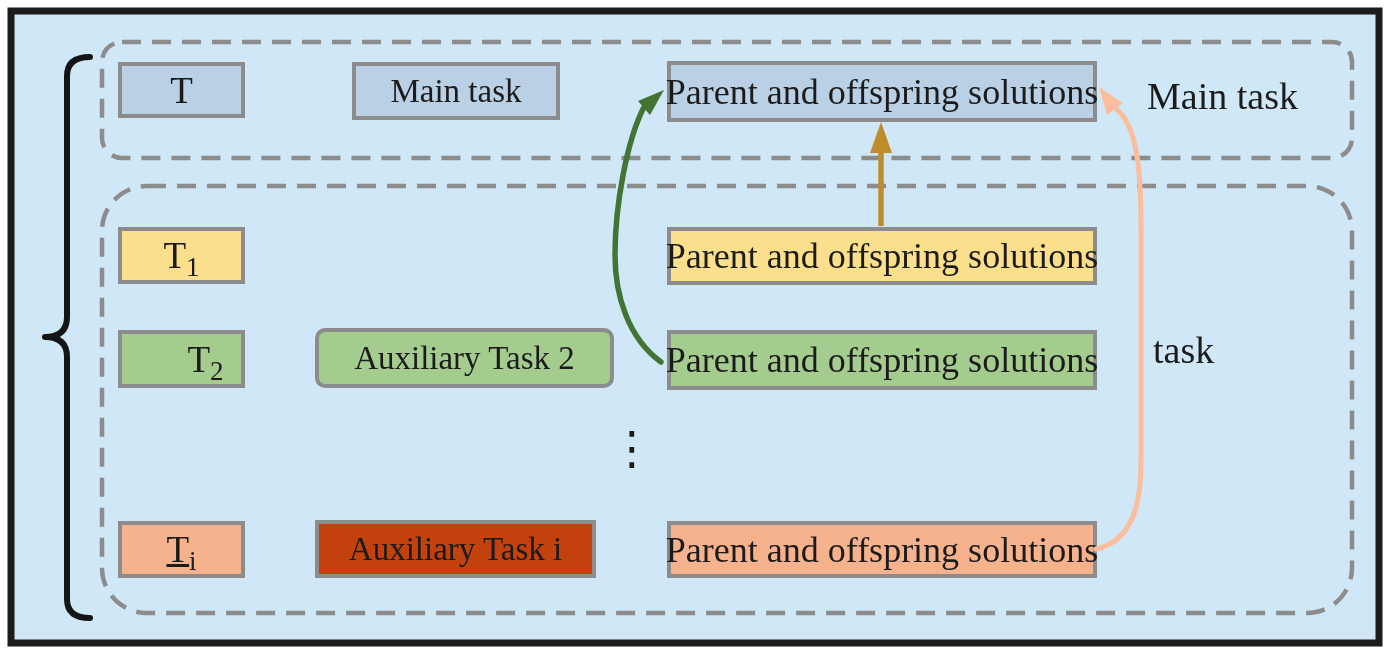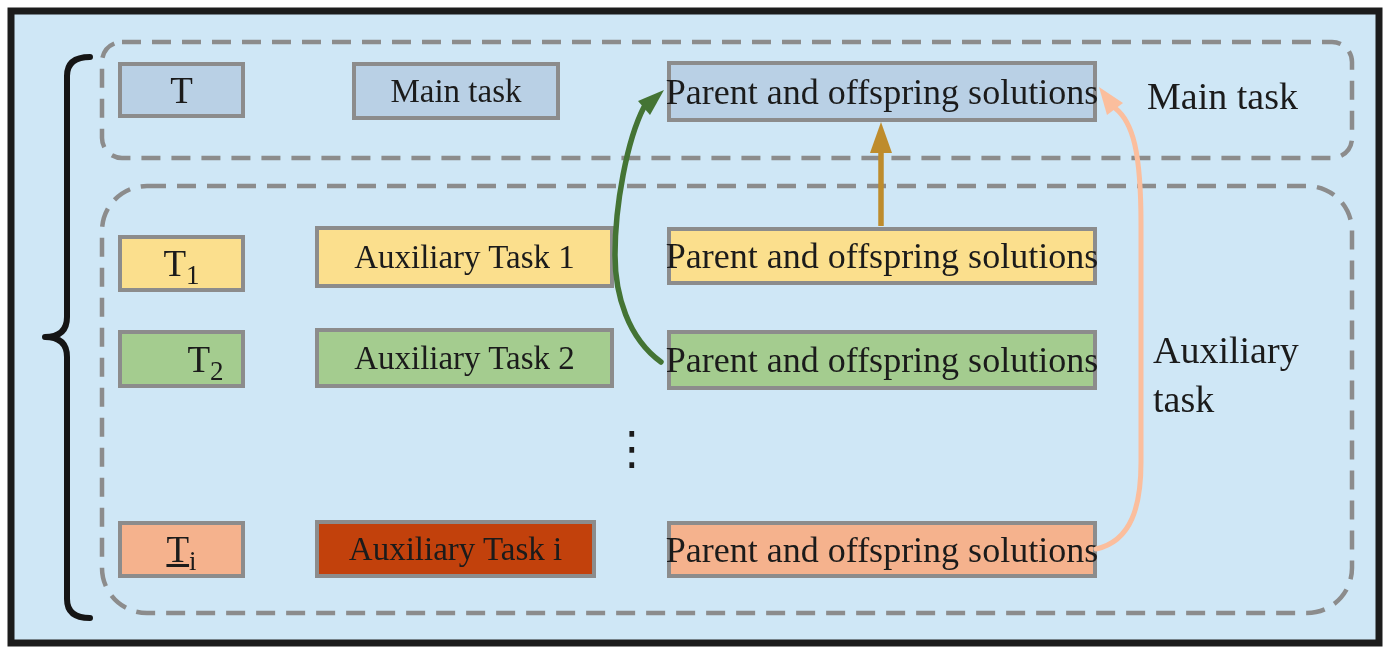--- a/index.html
+++ b/index.html
@@ -53,54 +53,50 @@
     <span><span>T</span><sub></sub></span>
   </div>
   <div class="box name" style="left: 352px; top: 62px; width: 208px; height: 58px; background-color: rgb(185, 208, 229);">
     <span>Main task</span>
   </div>
   <div class="box parent" style="left: 667px; top: 61px; width: 430px; height: 61px; background-color: rgb(185, 208, 229);">
     <span>Parent and offspring solutions</span>
   </div>
   <div class="section-label" style="left:1147px;top:72px">Main task</div>
 
-  <div class="box tag" style="left: 118px; top: 235px; width: 127px; height: 57px; background-color: rgb(251, 223, 141);">
+  <div class="box tag" style="left: 118px; top: 227px; width: 127px; height: 57px; background-color: rgb(251, 223, 141);">
     <span><span>T</span><sub>1</sub></span>
-  </div>
-  <div class="box name" style="left: 315px; top: 226px; width: 299px; height: 62px; background-color: rgb(251, 223, 141);">
-    <span>Auxiliary Task 1</span>
   </div>
   <div class="box parent" style="left: 667px; top: 227px; width: 430px; height: 58px; background-color: rgb(251, 223, 141);">
     <span>Parent and offspring solutions</span>
   </div>
 
   <div class="box tag" style="left: 118px; top: 330px; width: 127px; height: 58px; background-color: rgb(164, 204, 143); padding-left: 48px;">
     <span><span>T</span><sub>2</sub></span>
   </div>
-  <div class="box name" style="left: 315px; top: 328px; width: 299px; height: 60px; background-color: rgb(164, 204, 143);">
+  <div class="box name" style="left: 315px; top: 328px; width: 299px; height: 60px; background-color: rgb(164, 204, 143); border-radius: 10px;">
     <span>Auxiliary Task 2</span>
   </div>
   <div class="box parent" style="left: 667px; top: 330px; width: 430px; height: 60px; background-color: rgb(164, 204, 143);">
     <span>Parent and offspring solutions</span>
   </div>
 
   <div id="dots">⋮</div>
 
   <div class="box tag" style="left: 118px; top: 521px; width: 127px; height: 57px; background-color: rgb(245, 178, 141); text-decoration: underline;">
     <span><span>T</span><sub>i</sub></span>
   </div>
   <div class="box name" style="left: 315px; top: 520px; width: 281px; height: 58px; background-color: #c2410c;">
     <span>Auxiliary Task i</span>
   </div>
   <div class="box parent" style="left: 667px; top: 521px; width: 430px; height: 57px; background-color: rgb(245, 178, 141);">
     <span>Parent and offspring solutions</span>
   </div>
 
   <div class="section-label" style="left:1153px;top:326px">
-    <div>Auxiliary</div>
     <div>task</div>
   </div>
 
   <svg id="fg-svg" class="layer" viewBox="0 0 1390 654">
 
     <line x1="881" y1="226" x2="881" y2="150" stroke-width="5.5" stroke="#be8c2c"></line>
     <polygon points="881,122 870,153 892,153" fill="#be8c2c"></polygon>
 
     <path d="M 661 362 C 628 338 615 295 615 255 C 615 205 627 140 644 107" fill="none" stroke-width="5.5" stroke-linecap="round" stroke="#447434"></path>
     <polygon points="664,90 650,115 638,101" fill="#447434"></polygon>

